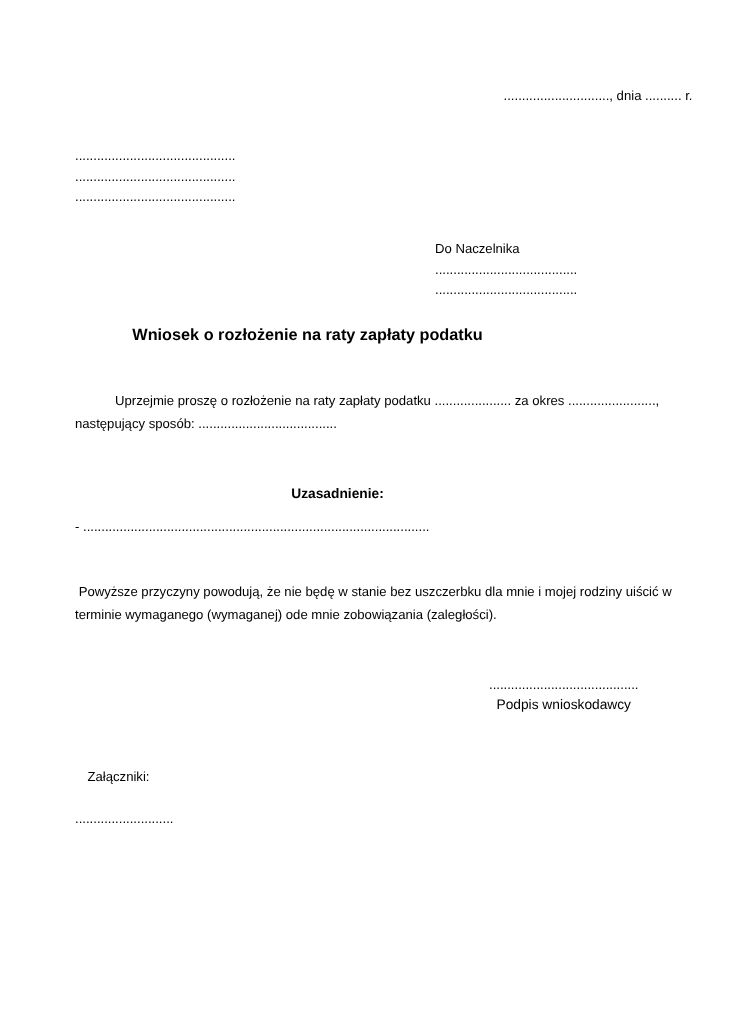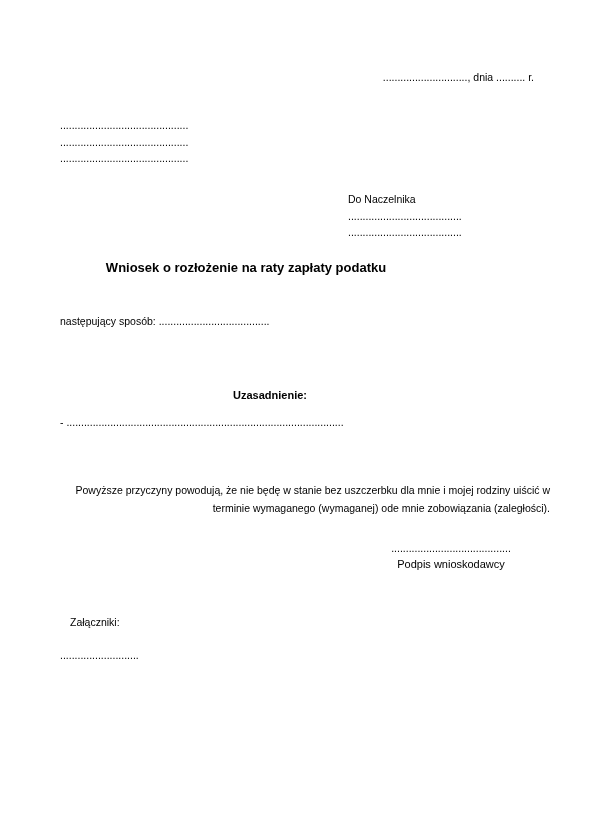--- a/index.html
+++ b/index.html
@@ -11,21 +11,21 @@
     font-family: "Liberation Sans", "DejaVu Sans", sans-serif;
     font-size: 10.5px;
     position: relative;
     overflow: hidden;
   }
   .abs { position: absolute; }
   .line { white-space: pre; }
 
   .date-line {
     top: 71px;
-    right: 66px;
+    right: 46px;
     text-align: left;
     margin-left: 16px;
   }
   .sender-block {
     top: 117px;
     left: 60px;
     line-height: 16.5px;
   }
   .addressee-block {
     top: 191px;
@@ -54,25 +54,24 @@
     text-align: center;
     font-weight: bold;
     font-size: 11px;
   }
   .justification-block {
     top: 414px;
     left: 60px;
     line-height: 17.5px;
   }
   .consequences-block {
-    top: 482px;
+    top: 466px;
     left: 60px;
     width: 490px;
     line-height: 17.5px;
-    text-align: right;
   }
   .signature-block {
     top: 540px;
     left: 385px;
     width: 132px;
     text-align: center;
     line-height: 16px;
   }
   .signature-caption {
     font-size: 11px;
@@ -99,20 +98,21 @@
 
 <div class="abs addressee-block">
   <div class="line">Do Naczelnika</div>
   <div class="line">.......................................</div>
   <div class="line">.......................................</div>
 </div>
 
 <div class="abs doc-title">Wniosek o rozłożenie na raty zapłaty podatku</div>
 
 <div class="abs request-block">
+  <div class="line indent">Uprzejmie proszę o rozłożenie na raty zapłaty podatku ..................... za okres ........................,</div>
   <div class="line">następujący sposób: ......................................</div>
 </div>
 
 <div class="abs justification-heading">Uzasadnienie:</div>
 
 <div class="abs justification-block">
   <div class="line">- ...............................................................................................</div>
 </div>
 
 <div class="abs consequences-block">

